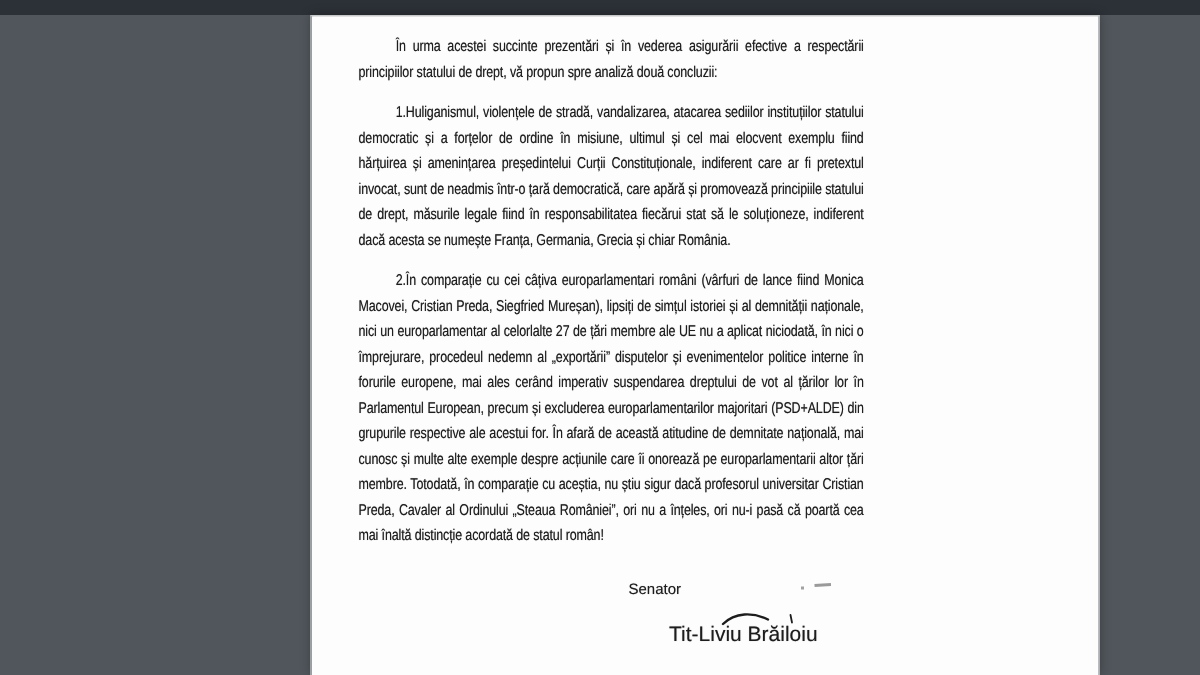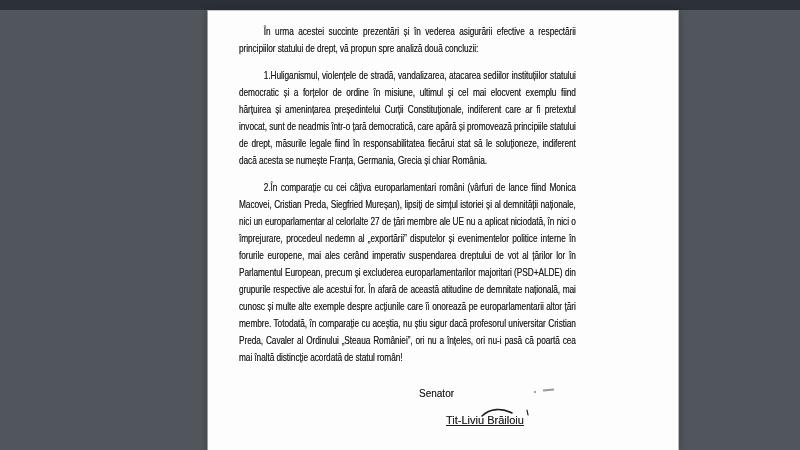--- a/index.html
+++ b/index.html
@@ -15,21 +15,21 @@
     width: 800px; height: 10px;
     background: #2c3137;
   }
   .viewer-canvas {
     position: absolute; left: 0; top: 10px;
     width: 800px; height: 440px;
     background: #51565c;
   }
   .document-page {
     position: absolute; left: 207px; top: 0;
-    width: 472px; height: 440px;
+    width: 526px; height: 440px;
     background: #fdfdfd;
     border-left: 1px solid #9a9ea1;
     border-right: 1px solid #b9bcbe;
     border-top: 1px solid #c6c8ca;
     box-shadow: 0 0 7px rgba(0,0,0,0.28);
     box-sizing: border-box;
   }
   .body-text {
     position: absolute; left: 31px; top: 12px;
     width: 421px;
@@ -46,23 +46,22 @@
     margin: 0 0 10px 0;
     text-indent: 31px;
   }
   .sig-title {
     position: absolute; left: 211px; top: 377px;
     font-size: 10px; color: #1d1d1d;
     text-shadow: 0 0 0.5px rgba(20,20,20,0.5);
   }
   .sig-name {
     position: absolute; left: 238px; top: 403px;
-    font-size: 11px; color: #1d1d1d;
+    font-size: 14px; color: #1d1d1d;
     text-shadow: 0 0 0.5px rgba(20,20,20,0.5);
-    text-decoration: underline;
   }
   .sig-stroke {
     position: absolute; left: 258px; top: 393px;
     width: 64px; height: 16px;
   }
   .faint-dot {
     position: absolute; left: 326px; top: 380px;
     width: 2px; height: 2px; background: #a2a2a2;
   }
   .faint-dash {

